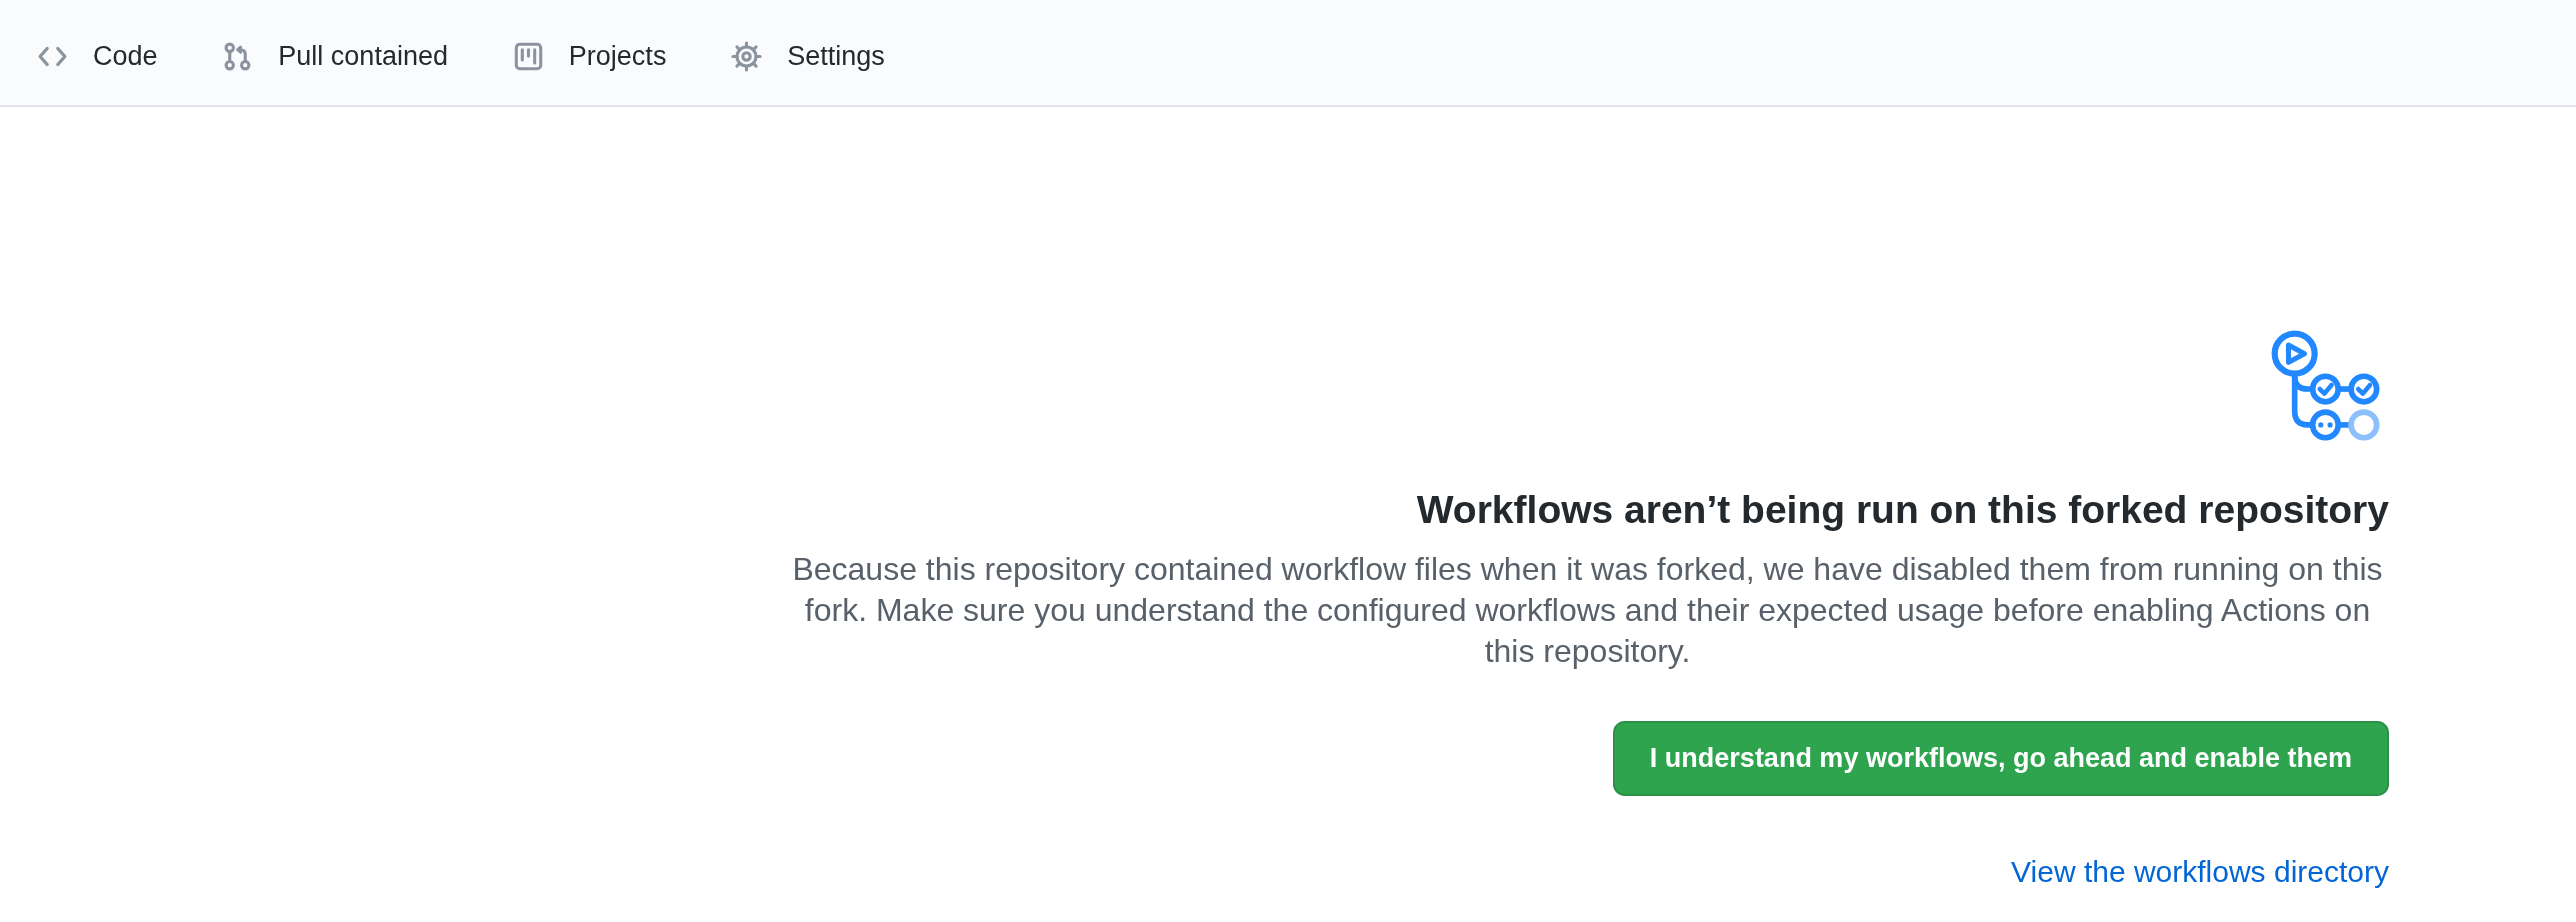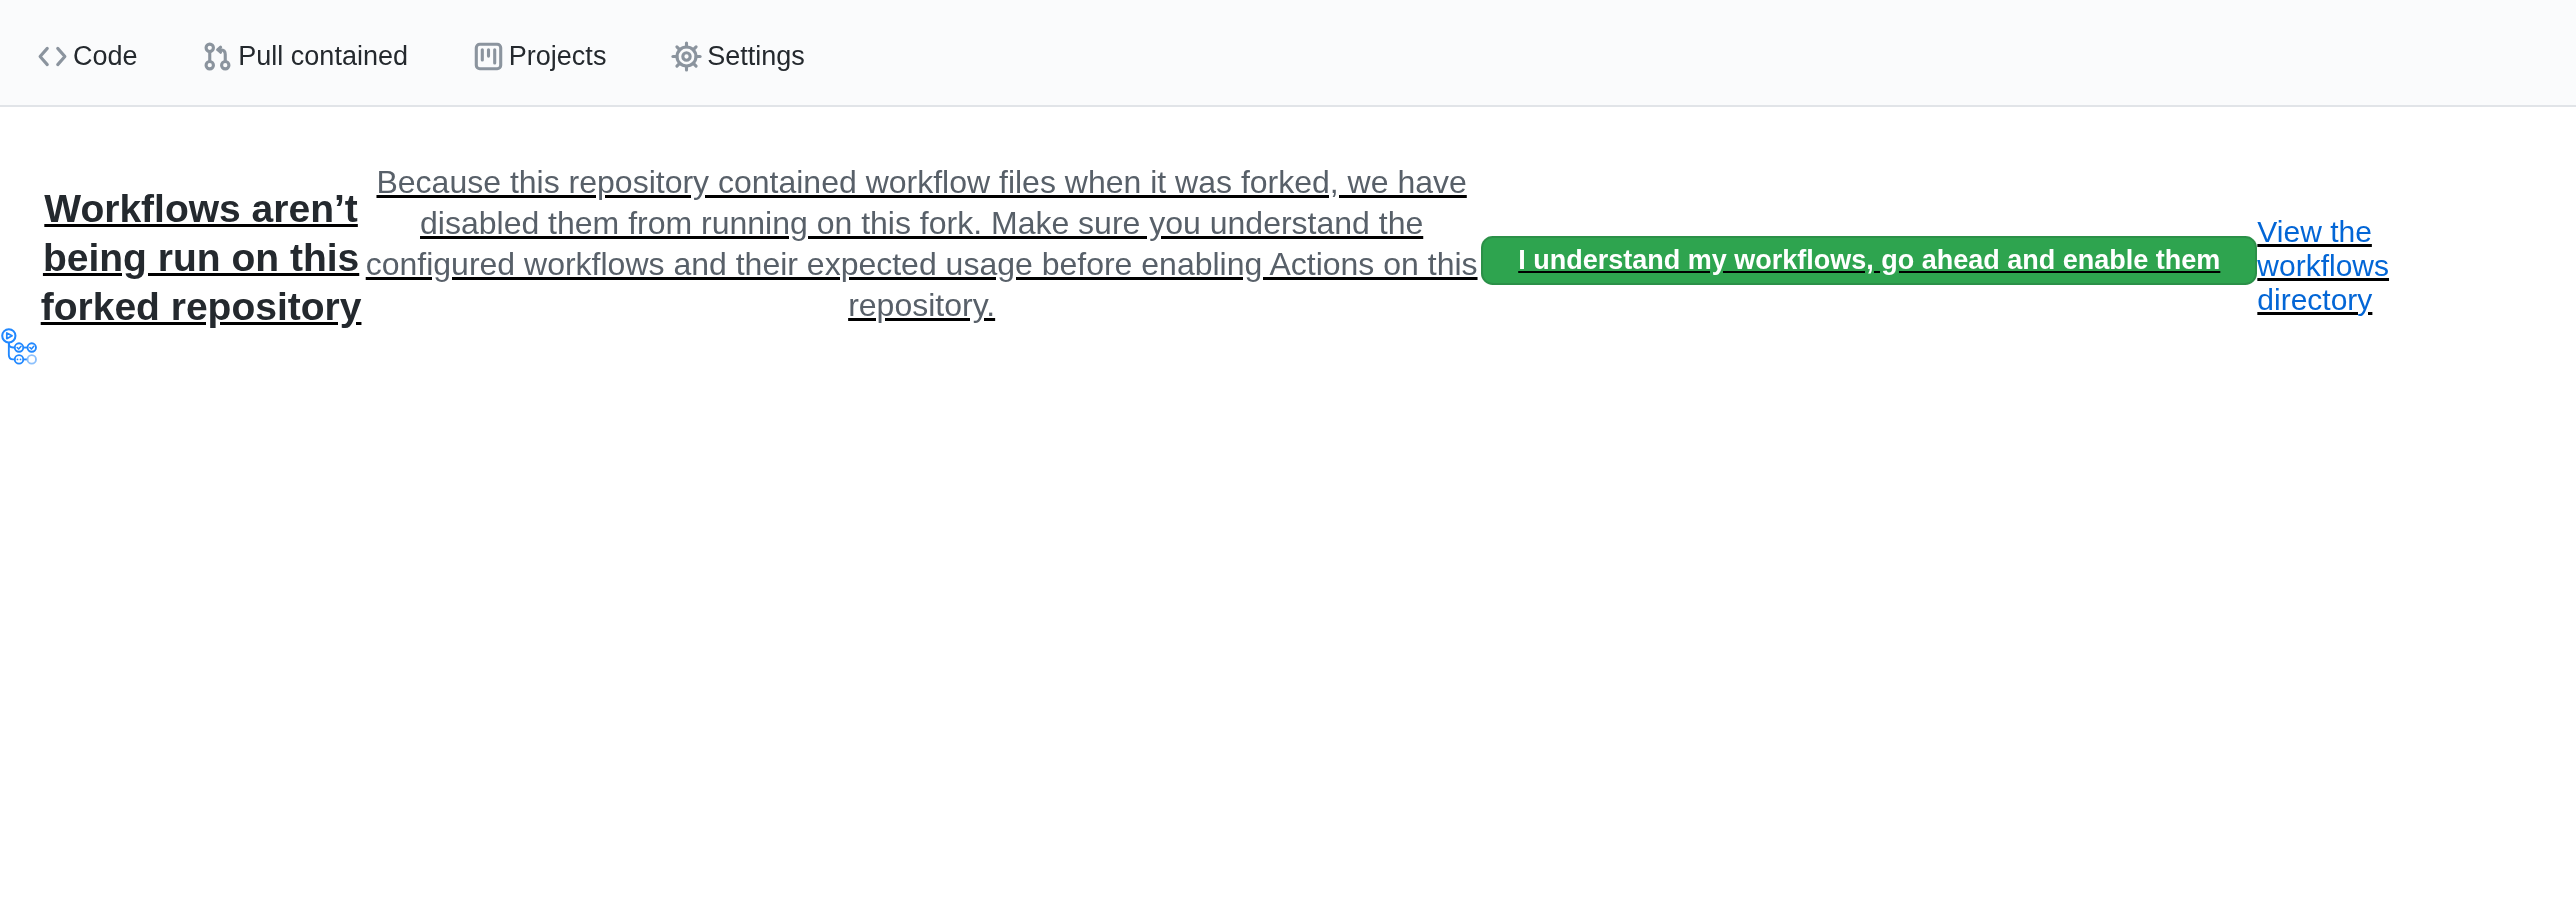--- a/index.html
+++ b/index.html
@@ -18,21 +18,21 @@
     border-bottom: 2px solid #e1e4e8;
     display: flex;
     align-items: stretch;
     padding-left: 5.9px;
     padding-top: 7.8px;
   }
   .tab {
     position: relative;
     display: flex;
     align-items: center;
-    gap: 5px;
+    gap: 25px;
     padding: 0 31px;
     margin-right: 2.9px;
     font-size: 27px;
     line-height: 1;
     color: #24292e;
     cursor: pointer;
     white-space: nowrap;
   }
   .tab .nav-icon { width: 31px; height: 31px; display: block; }
   .tab .nav-icon .stroke {
@@ -47,23 +47,22 @@
     position: absolute;
     left: 0; right: 0; bottom: -9.8px;
     height: 6.8px;
     background: #f9826c;
   }
 
   
   .content-col {
     width: 2389px;              
     display: flex;
-    flex-direction: row;
-    align-items: center;
-    text-decoration: underline;
+    flex-direction: column;
+    align-items: flex-end;
   }
   .wf-graphic { margin-top: 220px; width: 121px; height: auto; }
   .wf-graphic .b  { fill: none; stroke: #2188ff; stroke-width: 5.5; }
   .wf-graphic .bf { fill: none; stroke: #8cc0fc; stroke-width: 5.5; }
   .wf-graphic .big { stroke-width: 6; }
   .wf-graphic .tri { stroke-width: 5; stroke-linejoin: round; stroke-linecap: round; }
   .wf-graphic .chk { stroke-width: 4.5; stroke-linecap: round; stroke-linejoin: round; }
   .wf-graphic .dot { fill: #2188ff; stroke: none; }
 
   .blankslate-title {
@@ -77,21 +76,21 @@
   .blankslate-desc {
     margin-top: 15.6px;
     max-width: 1603px;
     font-size: 32px;
     line-height: 41px;
     color: #586069;
     text-align: center;
   }
   .enable-btn {
     margin-top: 49px;
-    height: 49px;
+    height: 75px;
     padding: 4px 35px;
     background: #2ea44f;
     border: 2px solid rgba(27, 31, 35, 0.15);
     border-radius: 11.7px;
     color: #ffffff;
     font-family: inherit;
     font-size: 27px;
     font-weight: 700;
     line-height: 1;
     cursor: pointer;

